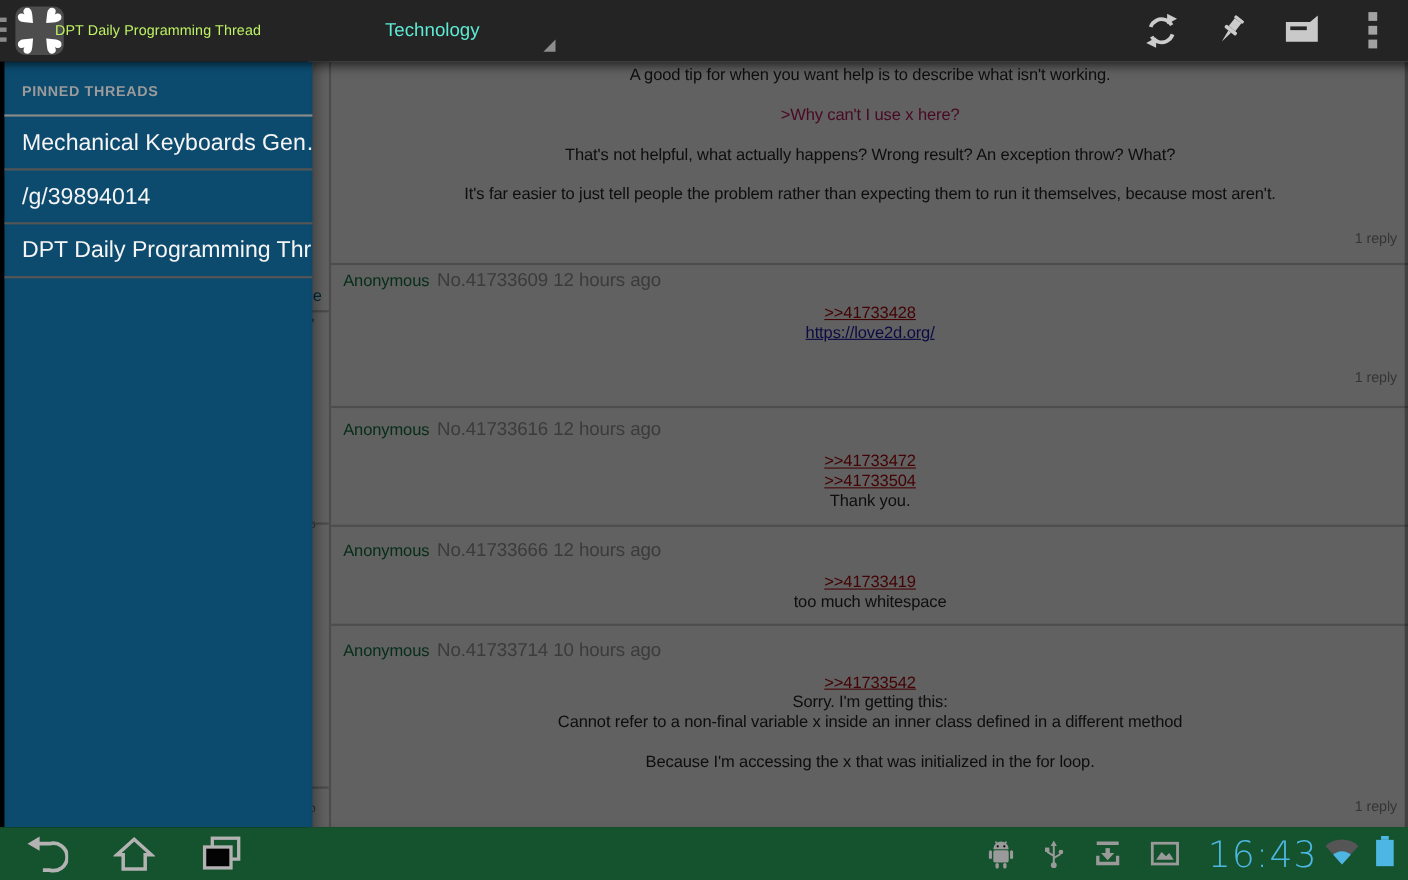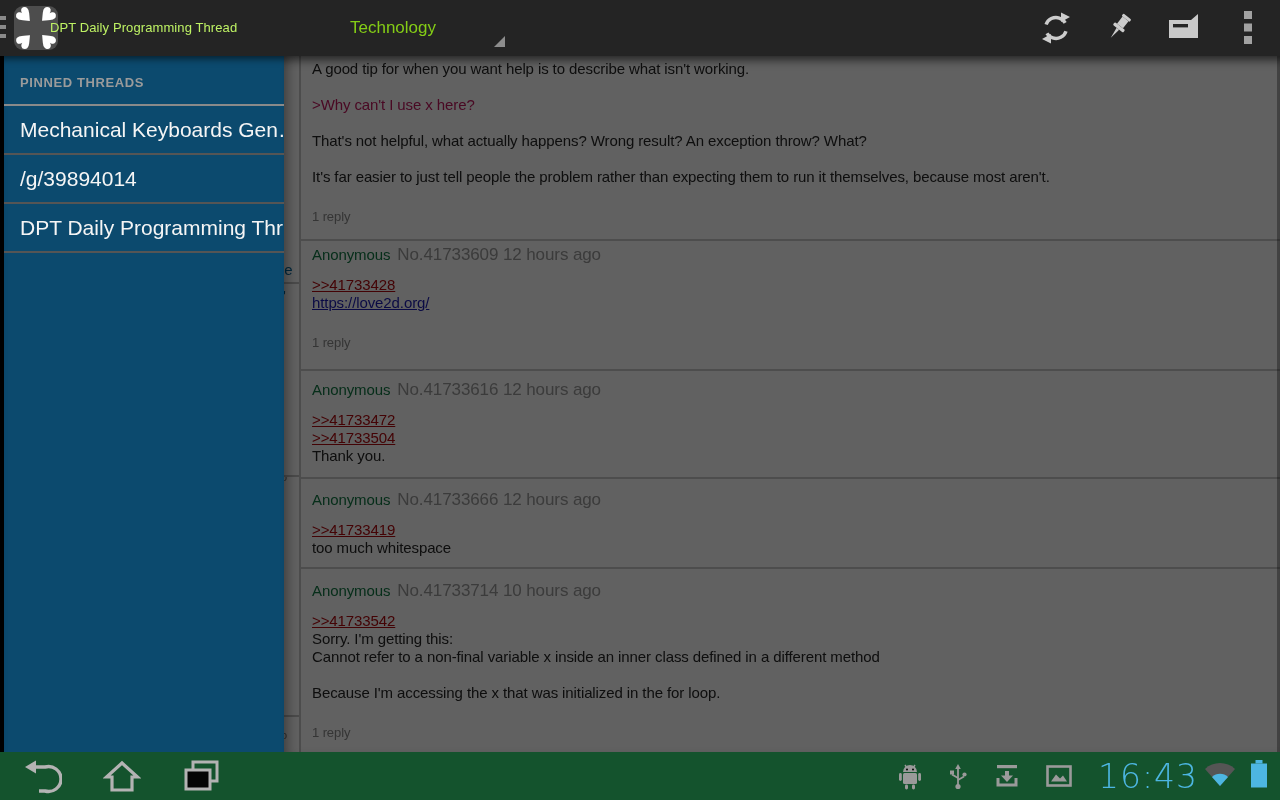--- a/index.html
+++ b/index.html
@@ -11,21 +11,21 @@
   .hamburger-sliver{position:absolute;left:0;top:16px;width:6px;height:26px;}
   .hamburger-sliver i{display:block;width:6px;height:4px;background:#8a8a8a;margin-bottom:5px;}
   .app-icon{position:absolute;left:14px;top:6px;width:44px;height:44px;background:#4d4d4d;border-radius:9px;}
   .app-icon span{position:absolute;width:22px;height:22px;font-size:20px;line-height:22px;text-align:center;color:#fff;font-family:"DejaVu Sans",sans-serif;}
   .leaf-tl{left:0;top:-1px;transform:rotate(-45deg);}
   .leaf-tr{right:0;top:-1px;transform:rotate(45deg);}
   .leaf-bl{left:0;bottom:-1px;transform:rotate(-135deg);}
   .leaf-br{right:0;bottom:-1px;transform:rotate(135deg);}
   .ab-title{position:absolute;left:50px;top:0;height:56px;line-height:56px;color:#bef264;font-size:13px;letter-spacing:.1px;}
   .spinner{position:absolute;left:336px;top:0;height:56px;width:180px;}
-  .spinner-label{position:absolute;left:14px;top:0;height:56px;line-height:56px;color:#84cc16;font-size:17px;}
+  .spinner-label{position:absolute;left:14px;top:0;height:56px;line-height:56px;color:#5eead4;font-size:17px;}
   .spinner-caret{position:absolute;left:158px;top:36px;width:0;height:0;
       border-left:11px solid transparent;border-bottom:11px solid #8d8d8d;}
   .ab-actions{position:absolute;right:0;top:0;height:56px;}
   .ab-btn{position:absolute;top:0;width:48px;height:56px;display:flex;align-items:center;justify-content:center;}
   .ab-refresh{right:200px;} .ab-pin{right:136px;} .ab-reply{right:72px;} .ab-overflow{right:8px;}
 
   
   .drawer{position:absolute;left:4px;top:56px;width:280px;height:696px;background:#0c4a6e;z-index:25;
           box-shadow:inset 0 8px 7px -5px rgba(0,0,0,.55);}
   .drawer-header{height:48px;line-height:54px;padding-left:16px;color:#9b9b9b;font-size:13px;
@@ -44,27 +44,27 @@
   .post-list{position:absolute;left:19px;top:0;width:981px;height:696px;background:#fbfbfb;border-left:2px solid #c9c9c9;}
   .post{padding-left:11px;padding-right:12px;border-bottom:2px solid #c9c9c9;font-size:15px;line-height:18px;letter-spacing:-0.1px;}
   .post.p1{padding-top:4px;padding-bottom:13px;}
   .post.p2{padding-top:5px;padding-bottom:17px;}
   .post.p3{padding-top:10px;padding-bottom:12px;}
   .post.p4{padding-top:12px;padding-bottom:10px;}
   .post.p5{padding-top:13px;padding-bottom:6px;border-bottom:none;}
   .post-header{height:18px;margin-bottom:12px;}
   .poster-name{color:#117743;font-size:15px;}
   .post-meta{color:#9a9a9a;font-size:17px;margin-left:7px;}
-  .line{min-height:18px;}
+  .line{min-height:18px;text-align:center;}
   .line.text{color:#262626;}
   .line.green{color:#be185d;}
   .line.quote{color:#af0a0f;text-decoration:underline;}
   .line.link{color:#1b1bb0;text-decoration:underline;}
   .gap{height:18px;}
-  .reply-count{margin-top:22px;color:#8a8a8a;font-size:13px;height:18px;}
+  .reply-count{margin-top:22px;color:#8a8a8a;font-size:13px;height:18px;text-align:right;}
 
   
   .drawer-scrim{position:absolute;left:280px;top:56px;width:1000px;height:696px;z-index:20;
       background:rgba(0,0,0,0.615);
       box-shadow:inset 0 12px 10px -8px rgba(0,0,0,.6),
                  inset 16px 0 14px -10px rgba(0,0,0,.45),
                  inset -3px 0 0 rgba(0,0,0,.3);}
 
   
   .nav-bar{position:absolute;left:0;top:752px;width:1280px;height:48px;background:#14532d;z-index:40;}

